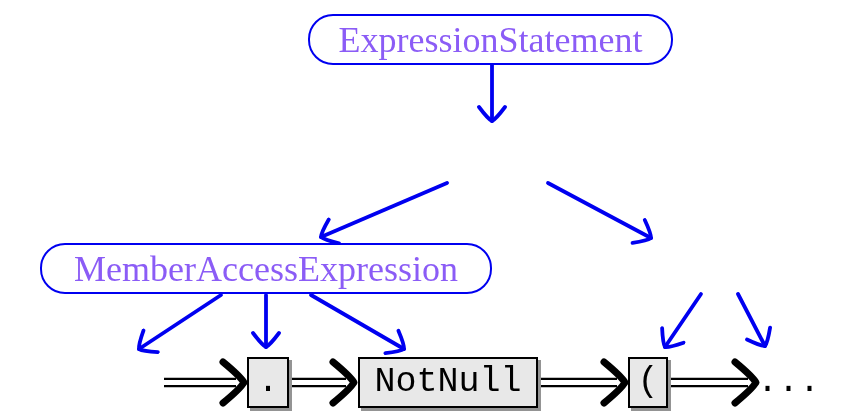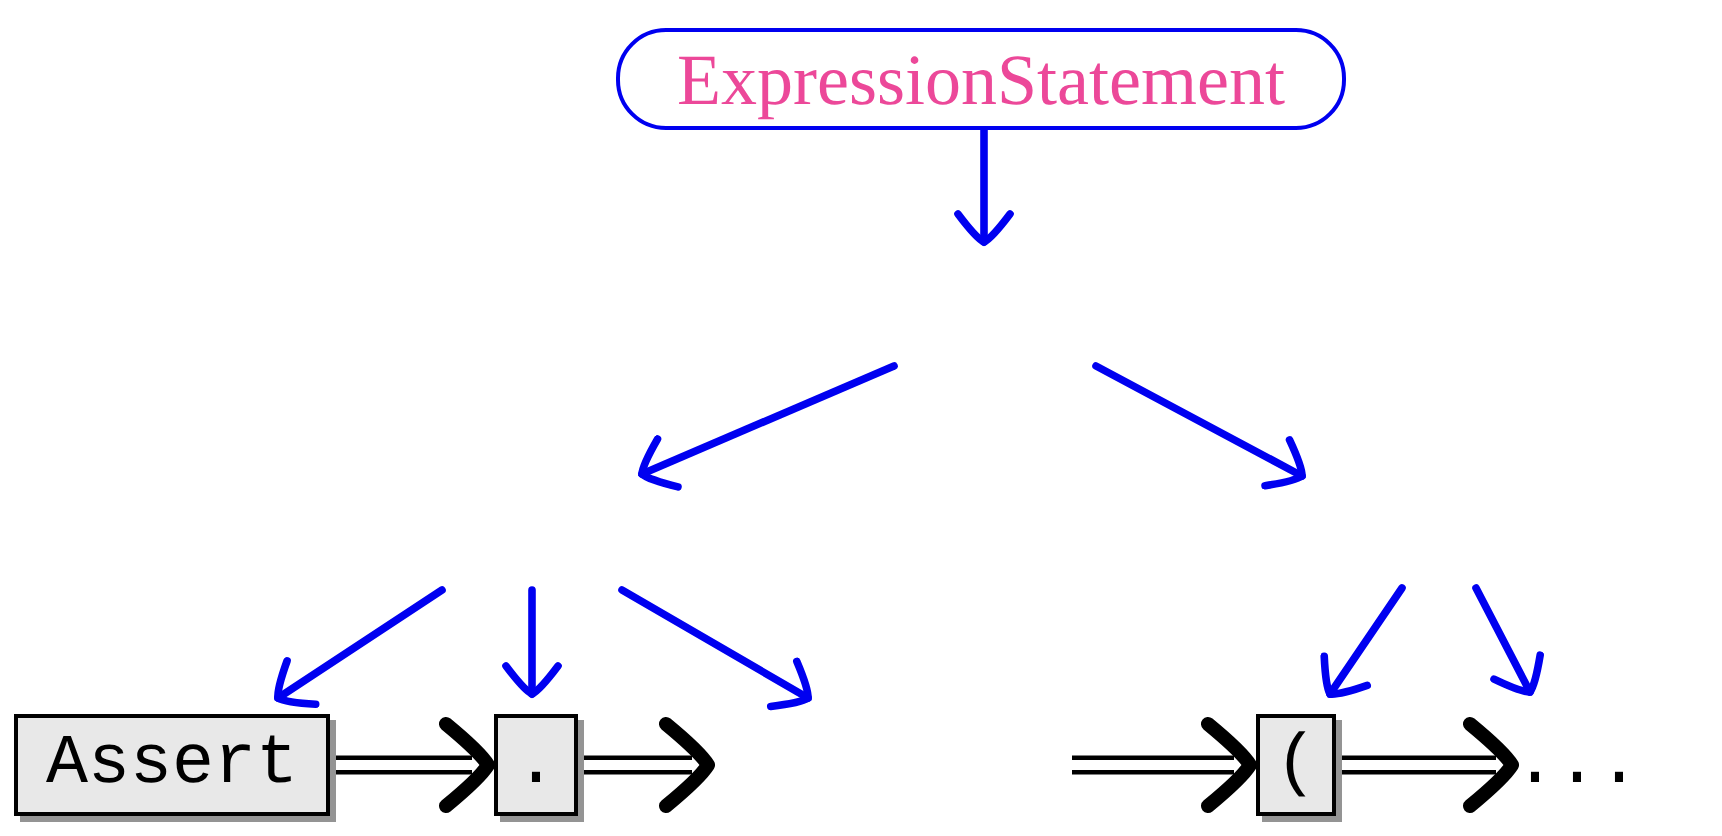--- a/index.html
+++ b/index.html
@@ -20,21 +20,21 @@
   .node {
     position: absolute;
     z-index: 2;
     box-sizing: border-box;
     display: flex;
     align-items: center;
     justify-content: center;
     background: #ffffff;
     border: 2.5px solid #0000f0;
     border-radius: 25px;
-    color: #ec4899;
+    color: #8b5cf6;
     font-family: "Liberation Serif", serif;
     font-size: 36px;
     line-height: 1;
     white-space: nowrap;
   }
   .node-es  { left: 308px; top: 14px;  width: 365px; height: 51px; }
   .node-ie  { left: 303px; top: 130px; width: 372px; height: 52px; }
   .node-mae { left: 40px;  top: 243px; width: 452px; height: 51px; }
   .node-al  { left: 590px; top: 243px; width: 255px; height: 51px; }
   .token {
@@ -124,26 +124,29 @@
     <g>
       <line class="seq-outer" x1="666" y1="382.5" x2="748" y2="382.5"></line>
       <line class="seq-inner" x1="666" y1="382.5" x2="748" y2="382.5"></line>
       <path class="seq-head" d="M735,362 Q752,376 756,382.5 Q752,389 735,403"></path>
     </g>
   </svg>
 
   <div class="node node-es">
     <span>ExpressionStatement</span>
   </div>
+  <div class="node node-mae">
+    <span>MemberAccessExpression</span>
+  </div>
 
-  <div class="token token-assert">
-    <span>Assert</span>
-  </div>
   <div class="token token-dot">
     <span>.</span>
+  </div>
+  <div class="token token-notnull">
+    <span>NotNull</span>
   </div>
   <div class="token token-paren">
     <span>(</span>
   </div>
   <div class="token-ellipsis">
     <span>...</span>
   </div>
 
 </div>
 

